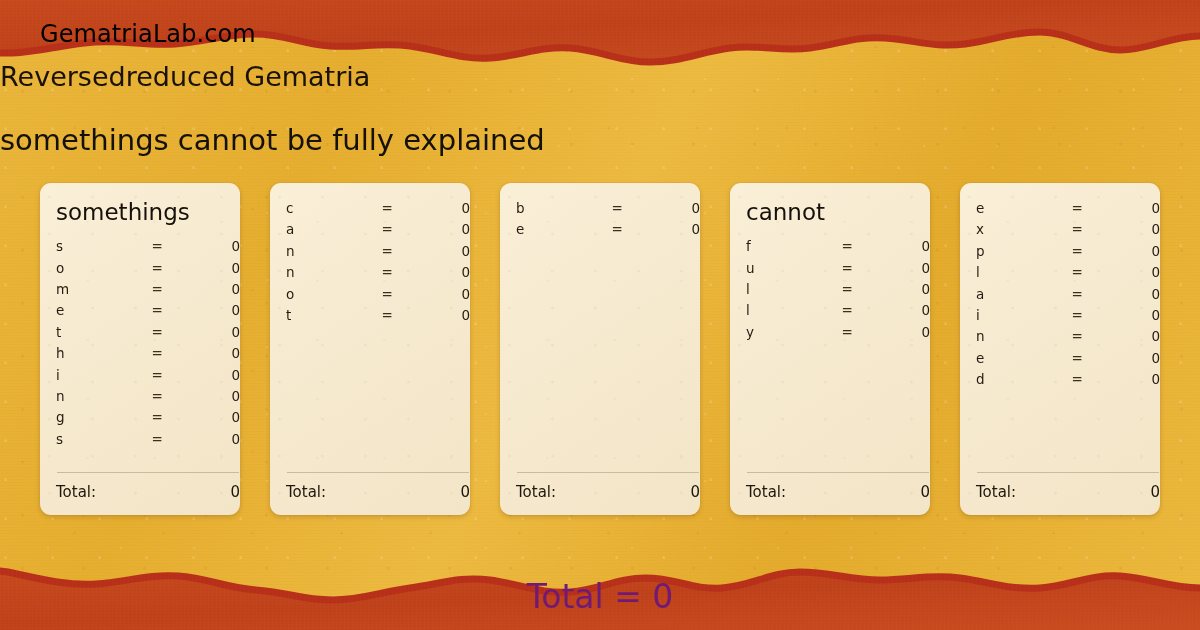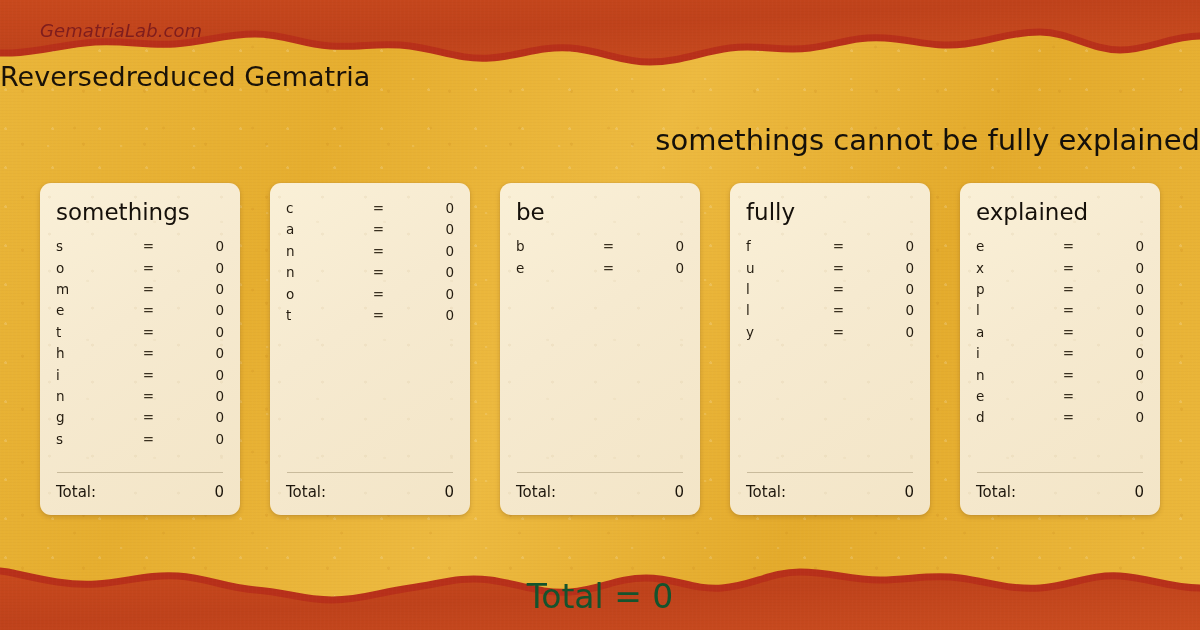--- a/index.html
+++ b/index.html
@@ -53,45 +53,44 @@
     background-image:
       repeating-linear-gradient(0deg, rgba(0,0,0,0.028) 0 1px, transparent 1px 3px),
       repeating-linear-gradient(90deg, rgba(255,255,255,0.028) 0 1px, transparent 1px 4px);
   }
 
   
   .logo {
     position: absolute;
     left: 40px;
     top: 20px;
-    font-size: 18px;
-    color: #7f1d1d;
+    font-size: 24px;
+    color: #000000;
     letter-spacing: 0.1px;
     z-index: 6;
     white-space: nowrap;
-    font-style: italic;
   }
 
   
   .title {
     position: absolute;
     left: 0;
     right: 0;
     top: 61px;
     text-align: left;
     font-size: 27px;
     color: #1a1208;
     z-index: 6;
   }
   .subtitle {
     position: absolute;
     left: 0;
     right: 0;
     top: 123px;
-    text-align: right;
+    text-align: left;
     font-size: 29px;
     color: #14100a;
     z-index: 6;
   }
 
   
   .cards {
     position: absolute;
     left: 40px;
     top: 183px;
@@ -106,21 +105,21 @@
     width: 200px;
     height: 332px;
     box-sizing: border-box;
     border-radius: 11px;
     background:
       radial-gradient(circle at 22% 38%, rgba(214,192,150,0.20) 0 1.3px, transparent 1.7px),
       radial-gradient(circle at 71% 66%, rgba(214,192,150,0.16) 0 1.1px, transparent 1.5px),
       linear-gradient(145deg, #faf0d7 0%, #f6ead0 42%, #f3e5c7 100%);
     background-size: 43px 37px, 67px 59px, 100% 100%;
     box-shadow: 0 2px 5px rgba(90,50,10,0.22), 0 0 0 1px rgba(190,150,90,0.10);
-    padding: 17px 16px 14px 16px;
+    padding: 17px 0 14px 16px;
     display: flex;
     flex-direction: column;
     position: relative;
     justify-content: center;
   }
 
   .card-title {
     font-size: 23px;
     color: #15100a;
     line-height: 1.1;
@@ -170,21 +169,21 @@
   .total-row .tval   { flex: 0 0 auto; text-align: right; }
 
   
   .footer-total {
     position: absolute;
     left: 0;
     right: 0;
     bottom: 14px;
     text-align: center;
     font-size: 33px;
-    color: #14532d;
+    color: #701a75;
     z-index: 6;
   }
 </style>
 </head>
 <body>
 
 <div id="page-root">
 
   <div class="mid-band"></div>
 
@@ -376,42 +375,41 @@
         </div>
       </div>
       <div class="card-divider"></div>
       <div class="total-row">
         <span class="tlabel">Total:</span>
         <span class="tval">0</span>
       </div>
     </div>
 
     <div class="card">
-      <div class="card-title">be</div>
       <div class="rows">
         <div class="row">
           <span class="ltr">b</span>
           <span class="eq">=</span>
           <span class="val">0</span>
         </div>
         <div class="row">
           <span class="ltr">e</span>
           <span class="eq">=</span>
           <span class="val">0</span>
         </div>
       </div>
       <div class="card-divider"></div>
       <div class="total-row">
         <span class="tlabel">Total:</span>
         <span class="tval">0</span>
       </div>
     </div>
 
     <div class="card">
-      <div class="card-title">fully</div>
+      <div class="card-title">cannot</div>
       <div class="rows">
         <div class="row">
           <span class="ltr">f</span>
           <span class="eq">=</span>
           <span class="val">0</span>
         </div>
         <div class="row">
           <span class="ltr">u</span>
           <span class="eq">=</span>
           <span class="val">0</span>
@@ -433,21 +431,20 @@
         </div>
       </div>
       <div class="card-divider"></div>
       <div class="total-row">
         <span class="tlabel">Total:</span>
         <span class="tval">0</span>
       </div>
     </div>
 
     <div class="card">
-      <div class="card-title">explained</div>
       <div class="rows">
         <div class="row">
           <span class="ltr">e</span>
           <span class="eq">=</span>
           <span class="val">0</span>
         </div>
         <div class="row">
           <span class="ltr">x</span>
           <span class="eq">=</span>
           <span class="val">0</span>

